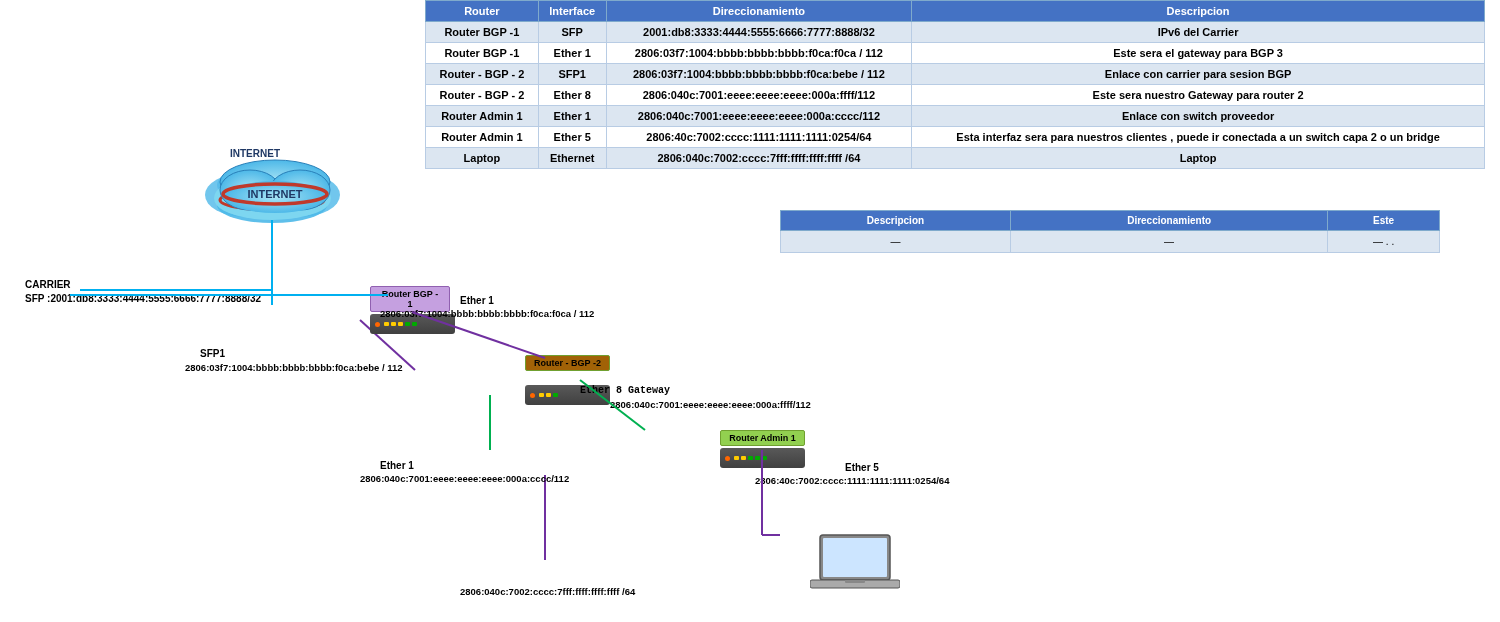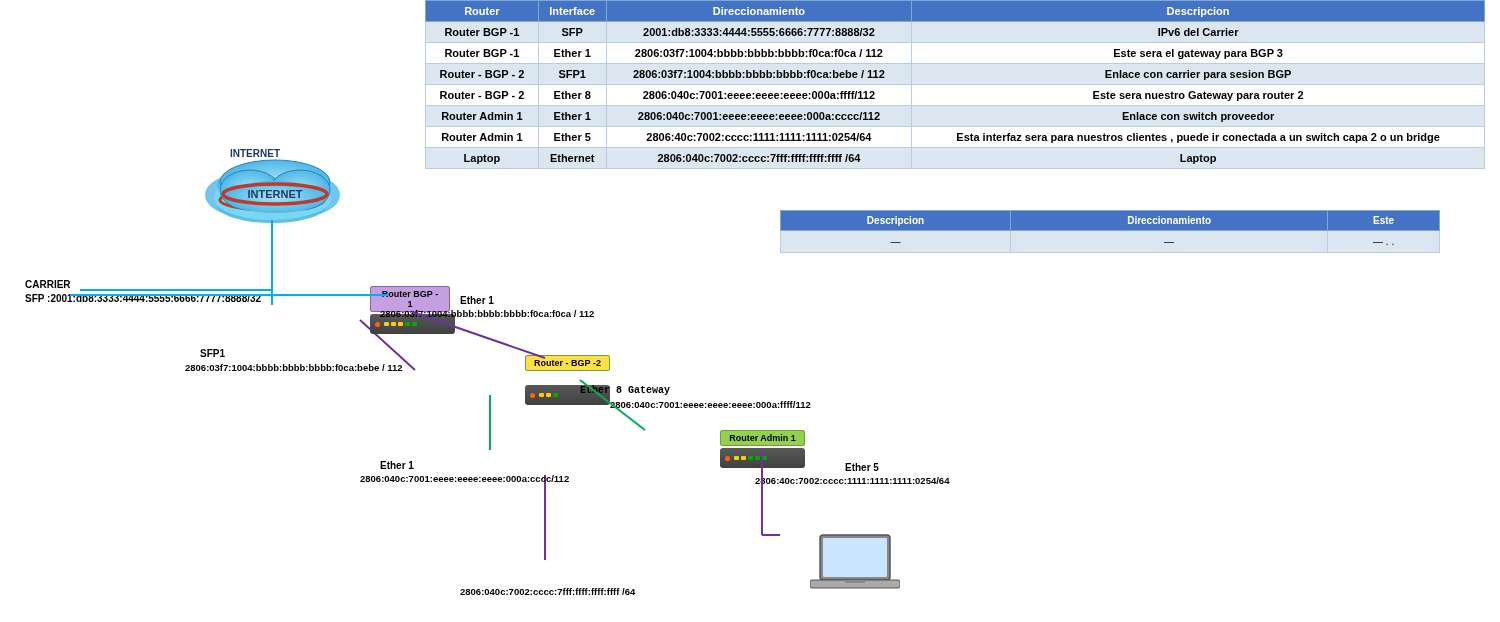--- a/index.html
+++ b/index.html
@@ -229,21 +229,21 @@
       <div style="width:5px;height:4px;background:#00aa00;border-radius:1px;"></div>
     </div>
   </div>
 </div>
 
 <div style="position:absolute;top:295px;left:460px;font-size:10px;font-weight:bold;">Ether 1</div>
 <div style="position:absolute;top:308px;left:380px;font-size:9.5px;font-weight:bold;">2806:03f7:1004:bbbb:bbbb:bbbb:f0ca:f0ca / 112</div>
 
 <div style="position:absolute;top:355px;left:525px;">
 
-  <div style="background:#fde047;border:1px solid #70a030;padding:2px 8px;font-size:9px;font-weight:bold;text-align:center;border-radius:2px;margin-bottom:14px;">Router - BGP -2</div>
+  <div style="background:#a16207;border:1px solid #70a030;padding:2px 8px;font-size:9px;font-weight:bold;text-align:center;border-radius:2px;margin-bottom:14px;">Router - BGP -2</div>
 
   <div style="width:85px;height:20px;background:linear-gradient(to bottom,#595959,#404040);border-radius:3px;display:flex;align-items:center;padding:0 5px;">
     <div style="width:5px;height:5px;background:#ff6600;border-radius:50%;margin-right:4px;"></div>
     <div style="display:flex;gap:2px;">
       <div style="width:5px;height:4px;background:#ffcc00;border-radius:1px;"></div>
       <div style="width:5px;height:4px;background:#ffcc00;border-radius:1px;"></div>
       <div style="width:5px;height:4px;background:#00aa00;border-radius:1px;"></div>
     </div>
   </div>
 </div>

